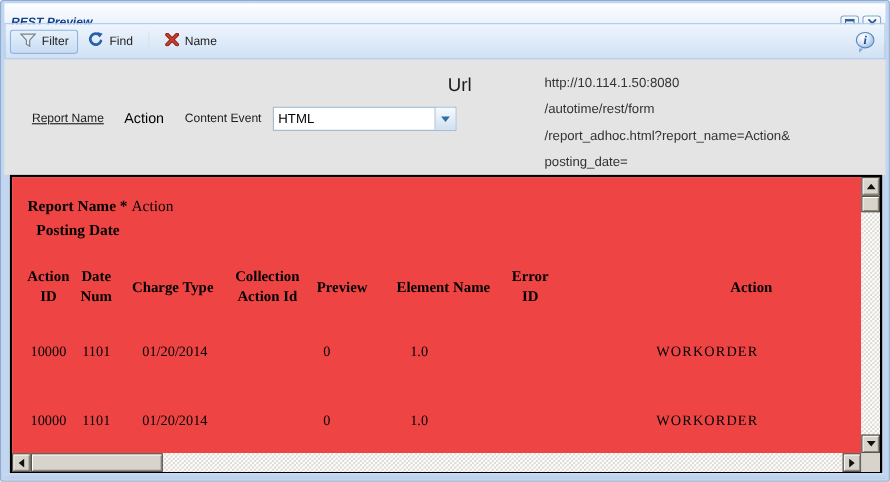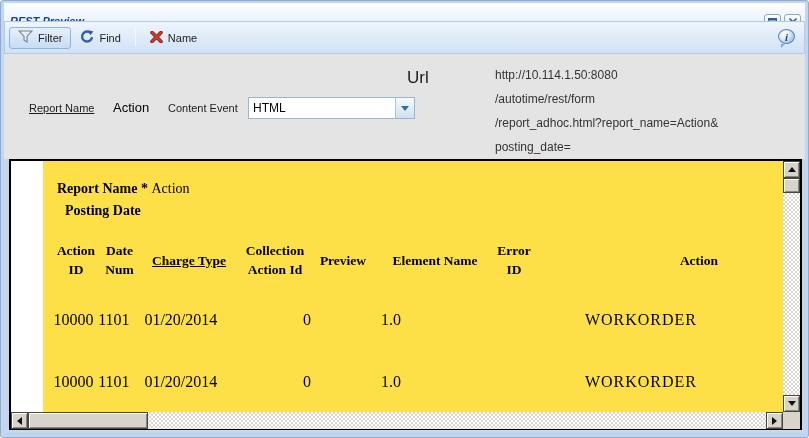--- a/index.html
+++ b/index.html
@@ -99,43 +99,43 @@
     font-size:12px; color:#333; line-height:24px; white-space:pre;
   }
 
   
   .content {
     position:absolute; left:8px; top:158px; width:793px; height:272px;
     border:2px solid #000; background:#fff;
   }
   .content-body {
     position:absolute; left:0; top:0; right:17px; bottom:17px;
-    background:#fde047; overflow:hidden;
-    font-family:"Liberation Serif","DejaVu Serif",serif; color:#000;margin-left:32px;
+    background:#ef4444; overflow:hidden;
+    font-family:"Liberation Serif","DejaVu Serif",serif; color:#000;
   }
 
   .report-head { padding:20px 0 0 14px; font-size:14px; line-height:16px; }
   .rh-line1 { font-weight:bold; }
   .rh-value { font-weight:normal; }
   .rh-line2 { font-weight:bold; margin:6px 0 0 8px; }
 
   .thead { display:flex; align-items:center; margin-top:22px; padding-left:6px;
            font-weight:bold; font-size:13.5px; line-height:19px; }
   .th { text-align:center; white-space:pre-line; }
   .tbody { margin-top:10px; padding-left:0; }
   .tr { display:flex; align-items:center; height:62px; padding-left:6px;
-        font-size:16px; }
+        font-size:13px; }
   .td { text-align:center; }
 
   .c0 { width:54px; }
   .c1 { width:46px; padding-right:13px; }
   .c2 { width:84px; }
   .th.c2 { padding-right:20px; }
   .c3 { width:92px; }
-  .th.c3 { padding-right:12px;text-decoration:underline; }
+  .th.c3 { padding-right:12px; }
   .c4 { width:78px; }
   .th.c4 { padding-right:10px; }
   .td.c4 { padding-right:70px; }
   .c5 { width:60px; }
   .th.c5 { padding-right:12px; }
   .td.c5 { padding-right:40px; }
   .c6 { width:112px; }
   .c7 { width:46px; }
   .c8 { flex:1; }
   .th.c8 { padding-left:78px; }

